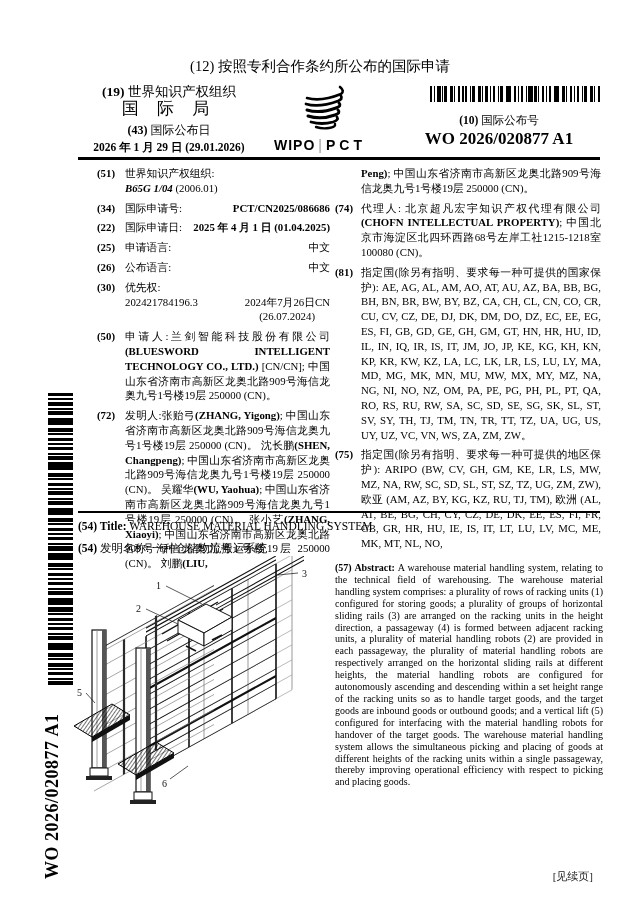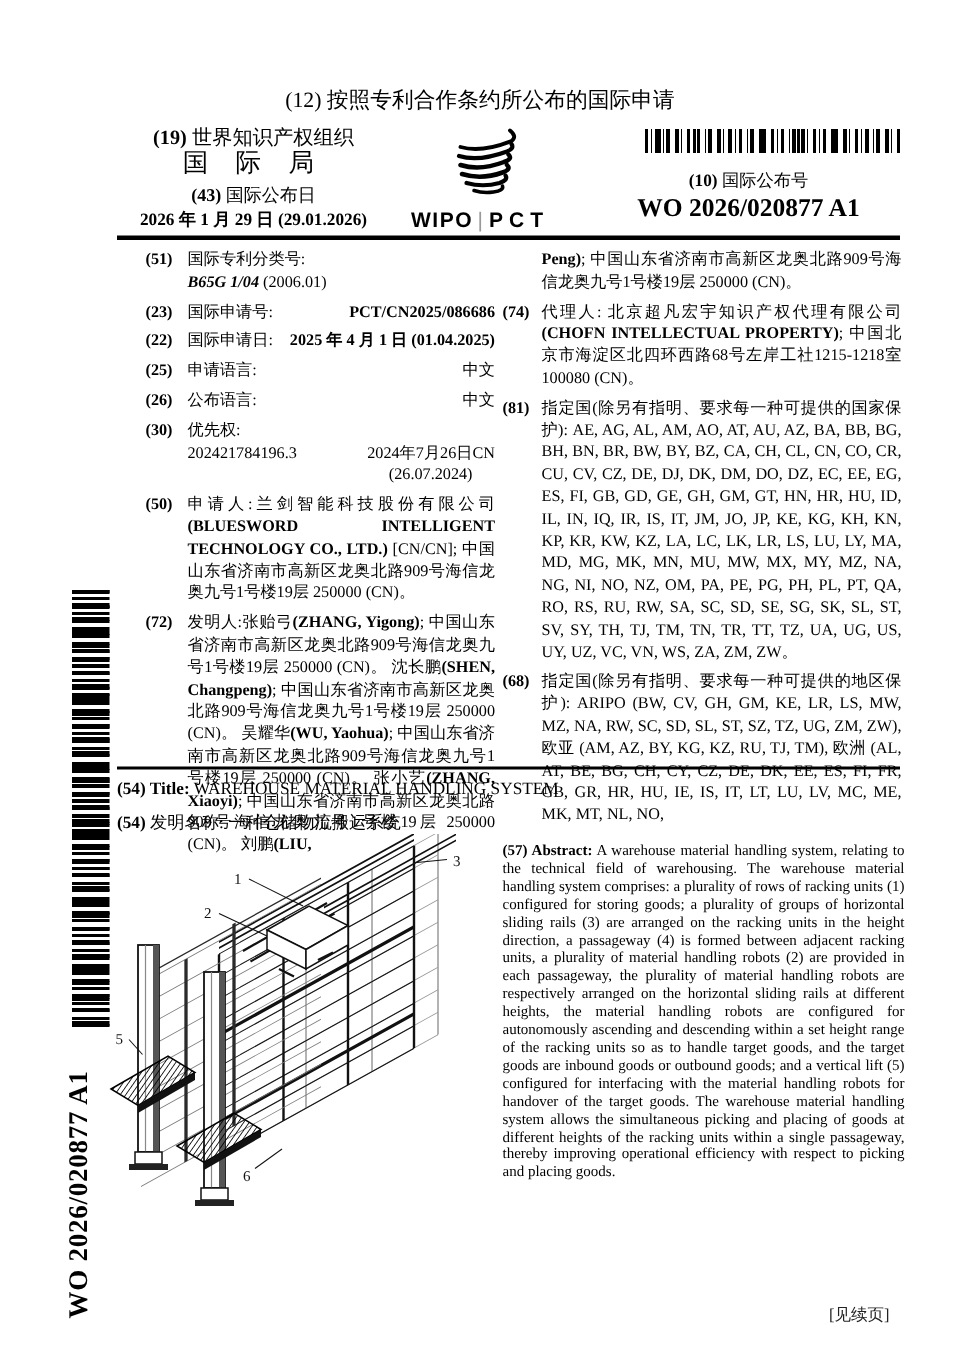--- a/index.html
+++ b/index.html
@@ -90,25 +90,25 @@
 <div class="abs" id="pubno-block">
   <div id="pubno-label"><span class="fno">(10)</span> <span>国际公布号</span></div>
   <div id="pubno-value">WO 2026/020877 A1</div>
 </div>
 
 <div class="abs" id="rule-top"></div>
 
 <div class="abs col" id="col-left">
   <div class="field">
     <span class="fnum">(51)</span>
-    <div>国际专利分类号:</div>
+    <div>世界知识产权组织:</div>
     <div><b><i>B65G 1/04</i></b><span> (2006.01)</span></div>
   </div>
   <div class="field">
-    <span class="fnum">(23)</span>
+    <span class="fnum">(34)</span>
     <div class="row">
         <span>国际申请号:</span>
         <span class="b">PCT/CN2025/086686</span>
       </div>
   </div>
   <div class="field">
     <span class="fnum">(22)</span>
     <div class="row">
         <span>国际申请日:</span>
         <span class="b">2025 年 4 月 1 日 (01.04.2025)</span>
@@ -147,21 +147,21 @@
 
 <div class="abs col" id="col-right">
   <div class="field"><b>Peng)</b><span>; 中国山东省济南市高新区龙奥北路909号海信龙奥九号1号楼19层 250000 (CN)。</span></div>
   <div class="field">
     <span class="fnum">(74)</span><span>代理人:</span> <span>北京超凡宏宇知识产权代理有限公司</span><b>(CHOFN INTELLECTUAL PROPERTY)</b><span>; 中国北京市海淀区北四环西路68号左岸工社1215-1218室 100080 (CN)。</span>
   </div>
   <div class="field">
     <span class="fnum">(81)</span><span>指定国(除另有指明、要求每一种可提供的国家保护): </span><span>AE, AG, AL, AM, AO, AT, AU, AZ, BA, BB, BG, BH, BN, BR, BW, BY, BZ, CA, CH, CL, CN, CO, CR, CU, CV, CZ, DE, DJ, DK, DM, DO, DZ, EC, EE, EG, ES, FI, GB, GD, GE, GH, GM, GT, HN, HR, HU, ID, IL, IN, IQ, IR, IS, IT, JM, JO, JP, KE, KG, KH, KN, KP, KR, KW, KZ, LA, LC, LK, LR, LS, LU, LY, MA, MD, MG, MK, MN, MU, MW, MX, MY, MZ, NA, NG, NI, NO, NZ, OM, PA, PE, PG, PH, PL, PT, QA, RO, RS, RU, RW, SA, SC, SD, SE, SG, SK, SL, ST, SV, SY, TH, TJ, TM, TN, TR, TT, TZ, UA, UG, US, UY, UZ, VC, VN, WS, ZA, ZM, ZW。</span>
   </div>
   <div class="field">
-    <span class="fnum">(68)</span><span>指定国(除另有指明、要求每一种可提供的地区保护): </span><span>ARIPO (BW, CV, GH, GM, KE, LR, LS, MW, MZ, NA, RW, SC, SD, SL, ST, SZ, TZ, UG, ZM, ZW), 欧亚 (AM, AZ, BY, KG, KZ, RU, TJ, TM), 欧洲 (AL, AT, BE, BG, CH, CY, CZ, DE, DK, EE, ES, FI, FR, GB, GR, HR, HU, IE, IS, IT, LT, LU, LV, MC, ME, MK, MT, NL, NO,</span>
+    <span class="fnum">(75)</span><span>指定国(除另有指明、要求每一种可提供的地区保护): </span><span>ARIPO (BW, CV, GH, GM, KE, LR, LS, MW, MZ, NA, RW, SC, SD, SL, ST, SZ, TZ, UG, ZM, ZW), 欧亚 (AM, AZ, BY, KG, KZ, RU, TJ, TM), 欧洲 (AL, AT, BE, BG, CH, CY, CZ, DE, DK, EE, ES, FI, FR, GB, GR, HR, HU, IE, IS, IT, LT, LU, LV, MC, ME, MK, MT, NL, NO,</span>
   </div>
 </div>
 
 <div class="abs" id="rule-mid"></div>
 
 <div class="abs" id="title-en"><b><span>(54)</span> <span>Title:</span></b><span> WAREHOUSE MATERIAL HANDLING SYSTEM</span></div>
 <div class="abs" id="title-cn"><b>(54)</b><span> 发明名称: </span><span>一种仓储物流搬运系统</span></div>
 
 <div class="abs" id="figure">
   <svg width="268" height="262" viewBox="0 0 268 262">

